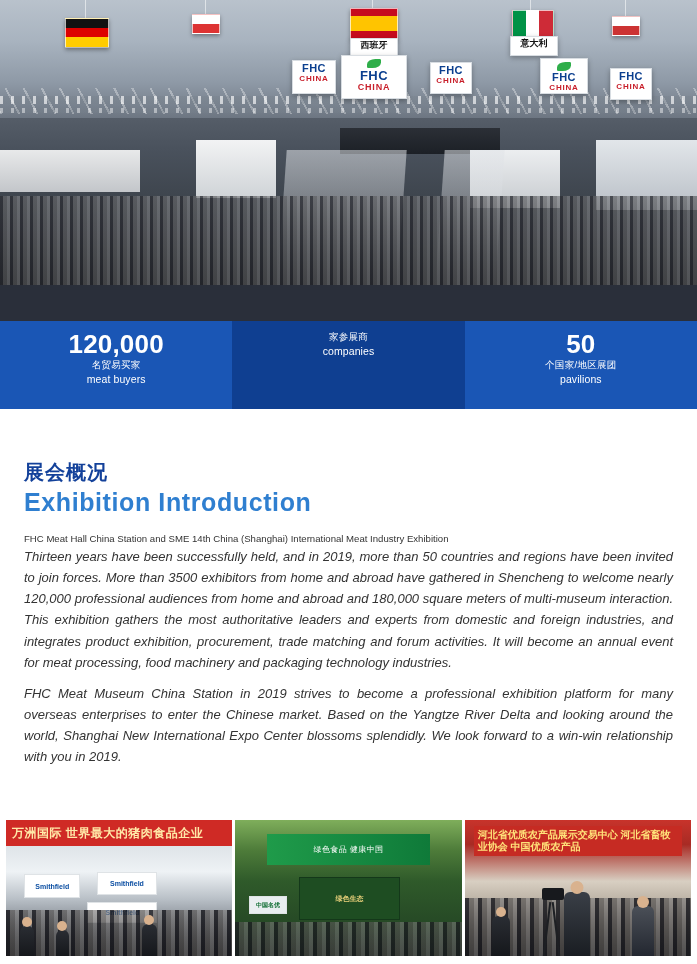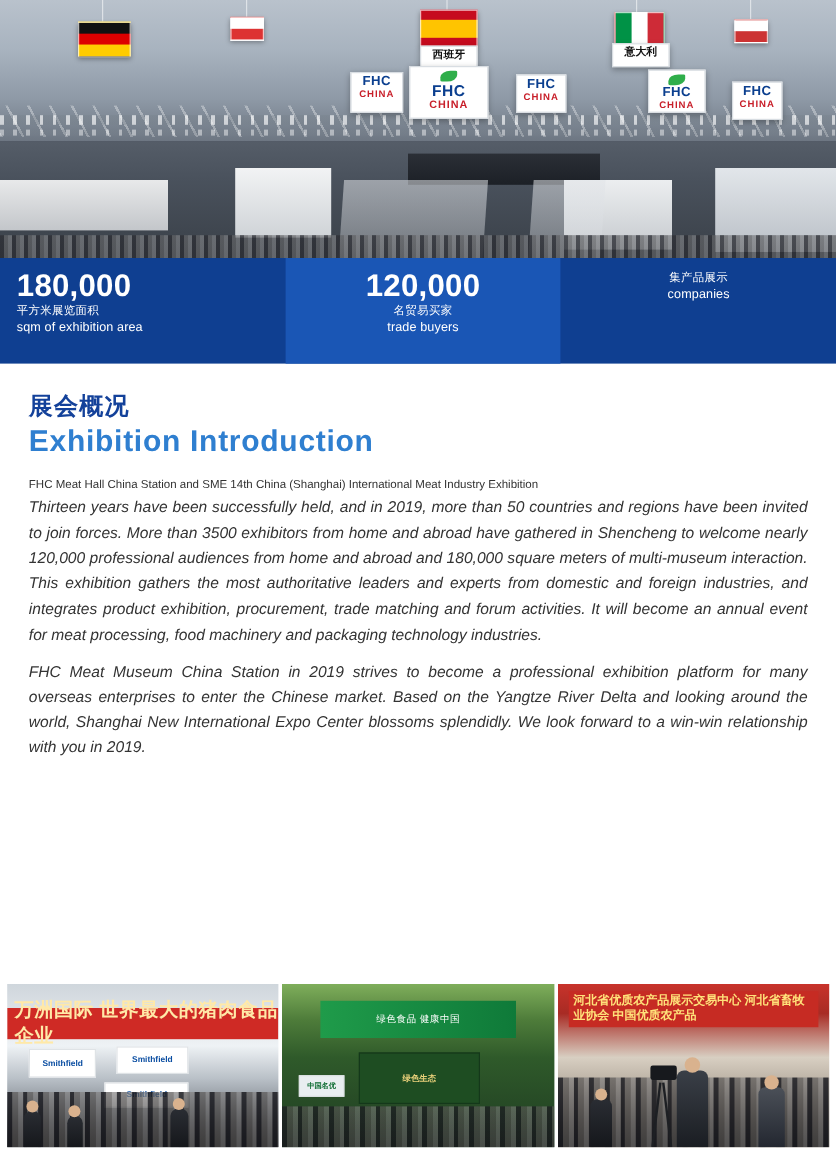--- a/index.html
+++ b/index.html
@@ -18,21 +18,21 @@
     width: 697px;
     height: 964px;
     position: relative;
     background: #ffffff;
   }
 
   
   .hero {
     position: relative;
     width: 697px;
-    height: 215px;
+    height: 321px;
     overflow: hidden;
     background: #2a2f3a;
   }
   .hero-ceiling {
     position: absolute;
     left: 0; top: 0;
     width: 697px; height: 118px;
     background:
       linear-gradient(180deg, #b9c2cc 0%, #a8b3bf 35%, #8e99a6 70%, #6d7682 100%);
   }
@@ -148,20 +148,21 @@
   .stat-en {
     font-size: 10.5px;
     margin-top: 1px;
     letter-spacing: .1px;
   }
   .stat.center { text-align: center; padding-left: 6px; }
 
   
   .content {
     padding: 22px 24px 0 24px;
+    margin-top: 28px;
   }
   .heading-cn {
     color: #13419a;
     font-size: 20px;
     font-weight: bold;
     letter-spacing: 1px;
     margin: 0 0 2px 0;
   }
   .heading-en {
     color: #2f7fd0;
@@ -222,28 +223,27 @@
   .photo-3 {
     background:
       linear-gradient(180deg, #c8332b 0%, #a82b24 18%, #d8cfc2 45%, #6b5f52 100%);
   }
   .banner-red {
     position: absolute;
     left: 0; top: 0;
     width: 100%; height: 26px;
     background: #cf2a25;
     color: #ffe9a8;
-    font-size: 16px;
+    font-size: 12px;
     font-weight: bold;
     display: flex;
     align-items: center;
     padding-left: 6px;
     box-sizing: border-box;
     letter-spacing: .5px;
-    margin-top: 20px;
   }
   .banner-green {
     position: absolute;
     left: 14%; top: 14px;
     width: 72%; height: 31px;
     background: linear-gradient(90deg, #1f9b4a, #0f7a39);
     color: #fff;
     font-size: 8px;
     display: flex;
     align-items: center;
@@ -388,33 +388,33 @@
     <div class="booth-row" style="left:196px; top:140px; width:80px; height:58px; background:linear-gradient(180deg,#f2f3f4,#cfd3d7);"></div>
     <div class="booth-row" style="left:340px; top:128px; width:160px; height:26px; background:linear-gradient(180deg,#2b2f36,#1c2026);"></div>
     <div class="booth-row" style="left:470px; top:150px; width:90px; height:58px; background:linear-gradient(180deg,#eceef0,#c6cace);"></div>
     <div class="booth-row" style="left:596px; top:140px; width:101px; height:70px; background:linear-gradient(180deg,#e2e6ea,#b9bfc6);"></div>
     <div class="aisle" style="left:282px;"></div>
     <div class="aisle" style="left:440px; width:60px;"></div>
     <div class="crowd"></div>
   </div>
 
   <div class="stats">
-    <div class="stat">
-      <div class="stat-value">180,000</div>
-      <div class="stat-cn">平方米展览面积</div>
-      <div class="stat-en">sqm of exhibition area</div>
-    </div>
     <div class="stat alt center">
       <div class="stat-value">120,000</div>
       <div class="stat-cn">名贸易买家</div>
-      <div class="stat-en">trade buyers</div>
+      <div class="stat-en">meat buyers</div>
     </div>
     <div class="stat center">
-      <div class="stat-cn">集产品展示</div>
+      <div class="stat-cn">家参展商</div>
       <div class="stat-en">companies</div>
+    </div>
+    <div class="stat alt center">
+      <div class="stat-value">50</div>
+      <div class="stat-cn">个国家/地区展团</div>
+      <div class="stat-en">pavilions</div>
     </div>
   </div>
 
   <div class="content">
     <h2 class="heading-cn">展会概况</h2>
     <h1 class="heading-en">Exhibition Introduction</h1>
 
 
     <p class="p-en-title">FHC Meat Hall China Station and SME 14th China (Shanghai) International Meat Industry Exhibition</p>
     <p class="p-en">Thirteen years have been successfully held, and in 2019, more than 50 countries and regions have been invited to join forces. More than 3500 exhibitors from home and abroad have gathered in Shencheng to welcome nearly 120,000 professional audiences from home and abroad and 180,000 square meters of multi-museum interaction. This exhibition gathers the most authoritative leaders and experts from domestic and foreign industries, and integrates product exhibition, procurement, trade matching and forum activities. It will become an annual event for meat processing, food machinery and packaging technology industries.</p>

